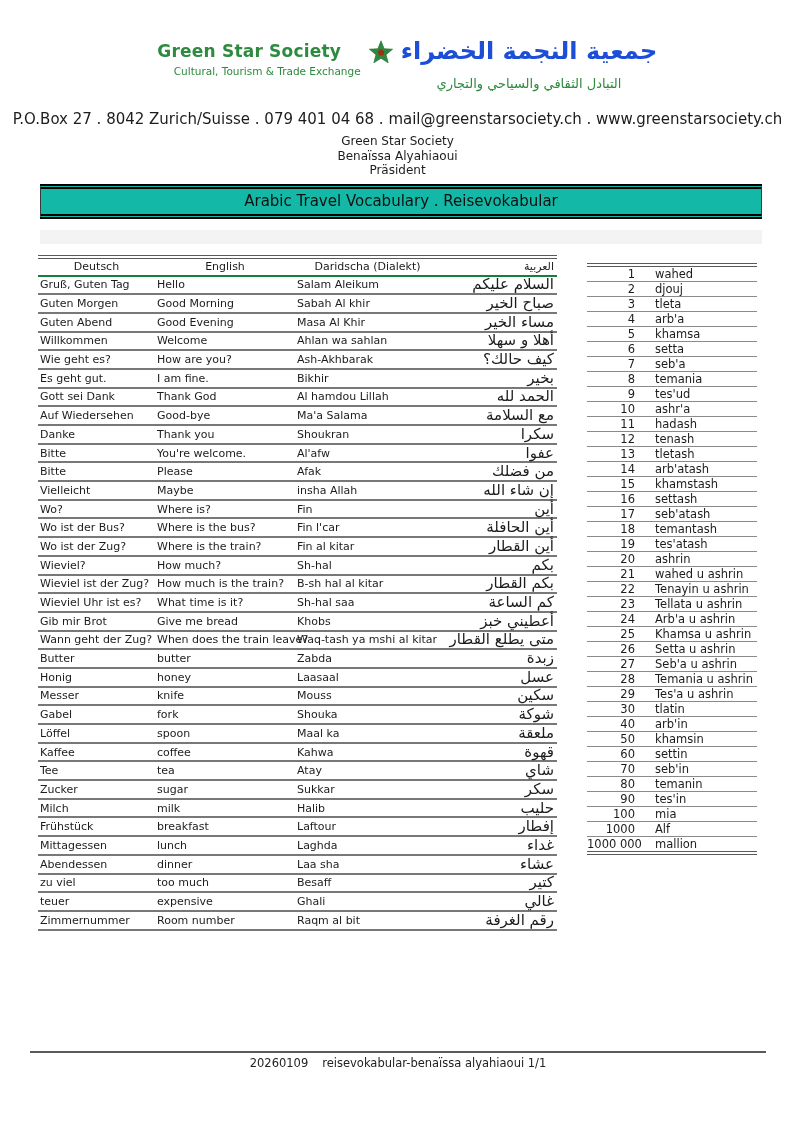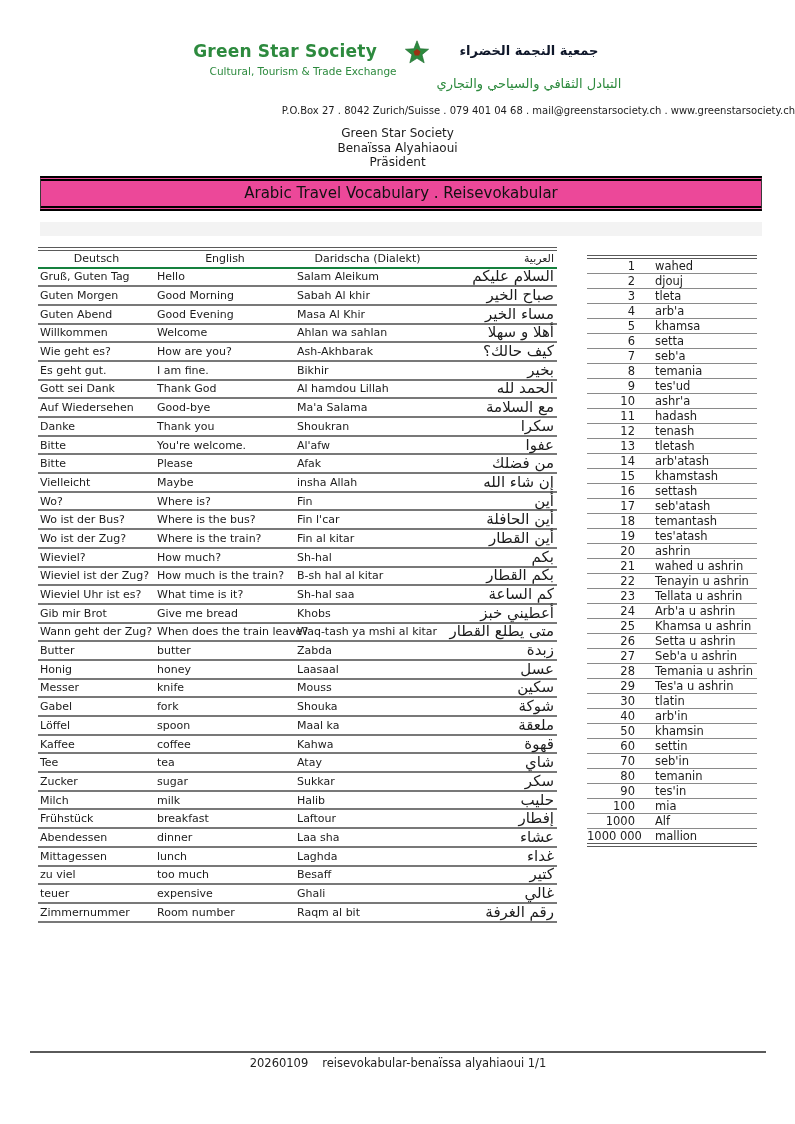--- a/index.html
+++ b/index.html
@@ -29,51 +29,51 @@
   .logo-name-en {
     font-size: 17px; font-weight: bold;
     color: #2d8a3e; letter-spacing: 0.2px;
     line-height: 22px;
   }
   .logo-tag-en {
     font-size: 10.5px; color: #2d8a3e;
     line-height: 15px; margin-top: 2px; margin-left: 36px;
   }
   .logo-name-ar {
-    font-size: 13px; font-weight: bold;
-    color: #0f172a; line-height: 22px;
+    font-size: 24px; font-weight: bold;
+    color: #1d4ed8; line-height: 22px;
     direction: rtl;
     text-align: right;
   }
   .logo-tag-ar {
     font-size: 13px; color: #2d8a3e;
     line-height: 15px; margin-top: 14px;
     direction: rtl;
   }
   .star-wrap { width: 26px; height: 26px; margin-top: 0px; }
 
   
   .contact-line {
-    margin-top: 12px;
-    text-align: right;
-    font-size: 10px;
+    margin-top: 20px;
+    text-align: center;
+    font-size: 15px;
     line-height: 16px;
   }
   .org-block {
     margin-top: 7px;
     text-align: center;
     font-size: 12px;
     line-height: 14.5px;
   }
 
   
   .title-bar {
     margin: 6px auto 0 40px;
     width: 722px;
-    background: #ec4899;
+    background: #14b8a6;
     border-left: 1px solid #3a3a3a;
     border-right: 1px solid #3a3a3a;
     border-top: 5px double #000;
     border-bottom: 5px double #000;
     text-align: center;
     font-size: 15px;
     padding: 3px 0 4px 0;
     color: #111;
   }
   .sub-band {
@@ -381,30 +381,30 @@
           <td class="cell-dialect">Halib</td>
           <td class="cell-ar">حليب</td>
         </tr>
         <tr>
           <td class="cell-de">Frühstück</td>
           <td class="cell-en">breakfast</td>
           <td class="cell-dialect">Laftour</td>
           <td class="cell-ar">إفطار</td>
         </tr>
         <tr>
+          <td class="cell-de">Mittagessen</td>
+          <td class="cell-en">lunch</td>
+          <td class="cell-dialect">Laghda</td>
+          <td class="cell-ar">غداء</td>
+        </tr>
+        <tr>
           <td class="cell-de">Abendessen</td>
           <td class="cell-en">dinner</td>
           <td class="cell-dialect">Laa sha</td>
           <td class="cell-ar">عشاء</td>
-        </tr>
-        <tr>
-          <td class="cell-de">Mittagessen</td>
-          <td class="cell-en">lunch</td>
-          <td class="cell-dialect">Laghda</td>
-          <td class="cell-ar">غداء</td>
         </tr>
         <tr>
           <td class="cell-de">zu viel</td>
           <td class="cell-en">too much</td>
           <td class="cell-dialect">Besaff</td>
           <td class="cell-ar">كتير</td>
         </tr>
         <tr>
           <td class="cell-de">teuer</td>
           <td class="cell-en">expensive</td>

